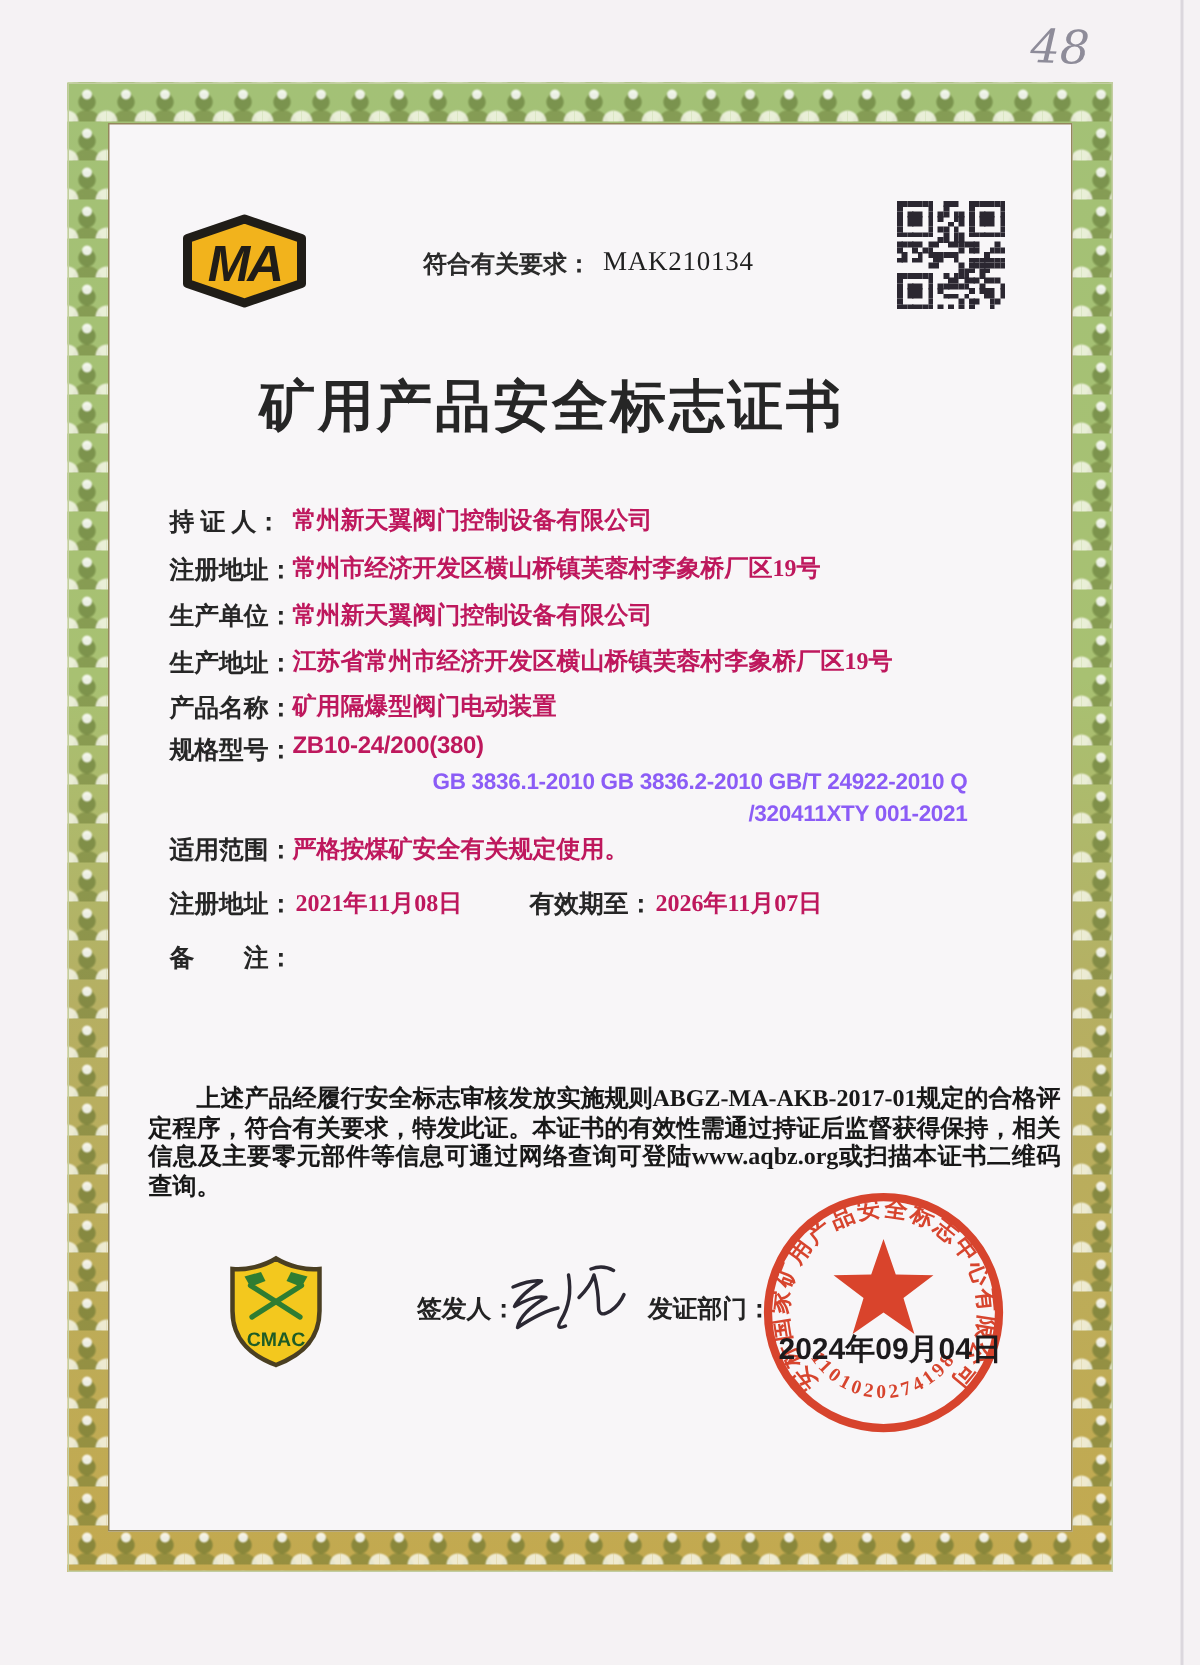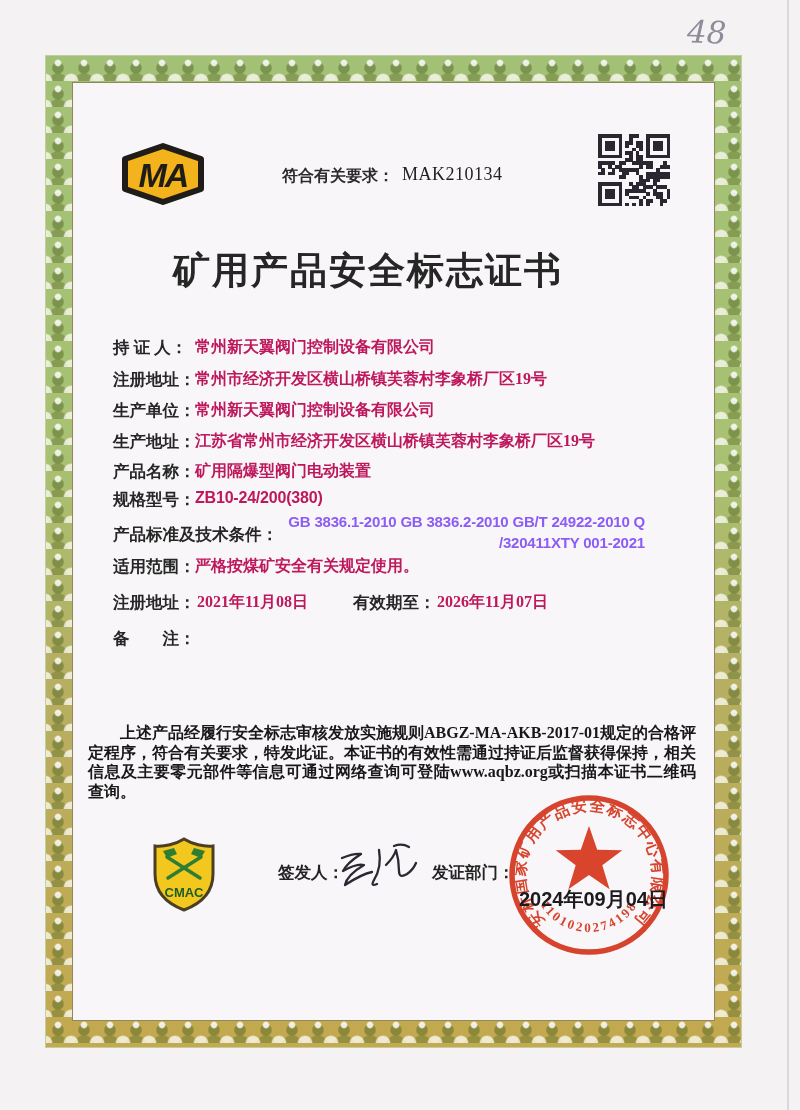--- a/index.html
+++ b/index.html
@@ -32,21 +32,21 @@
         font-size:37px;font-weight:900;color:#262626;letter-spacing:2px;
         font-family:"Liberation Sans","DejaVu Sans",sans-serif;z-index:2;}
   
   .flabel{position:absolute;left:113px;font-size:16.5px;font-weight:700;color:#262626;white-space:nowrap;z-index:2;}
   .fvalue{position:absolute;left:195px;font-size:16px;font-weight:700;color:#be185d;white-space:nowrap;z-index:2;}
   .sans{font-family:"Liberation Sans","DejaVu Sans",sans-serif;letter-spacing:-.2px;}
   .fvalue-std{position:absolute;left:275px;top:511px;width:370px;font-size:15px;font-weight:700;color:#8b5cf6;
         line-height:21px;white-space:pre-line;font-family:"Liberation Sans","DejaVu Sans",sans-serif;
         letter-spacing:-.2px;z-index:2;text-align:right;}
   
-  .statement{position:absolute;left:88px;top:723px;width:608px;margin:0;font-size:16px;font-weight:700;
+  .statement{position:absolute;left:99px;top:723px;width:608px;margin:0;font-size:16px;font-weight:700;
         line-height:19.5px;color:#181818;text-align:justify;text-indent:2em;z-index:2;}
   
   .cmac{position:absolute;left:150px;top:836px;z-index:2;}
   .sig-label{position:absolute;font-size:16.5px;font-weight:700;color:#232323;z-index:2;}
   .signature{position:absolute;left:334px;top:838px;z-index:3;}
   .stamp{position:absolute;left:507px;top:793px;width:164px;height:164px;z-index:3;
         mix-blend-mode:multiply;opacity:.94;}
   .stamp-date{position:absolute;left:519px;top:886px;font-size:20px;font-weight:700;color:#1c1a1c;
         font-family:"Liberation Sans","DejaVu Sans",sans-serif;white-space:nowrap;z-index:4;}
 </style>
@@ -314,21 +314,20 @@
 
   <div class="flabel" style="top:431px">生产地址：</div>
   <div class="fvalue" style="top:431px">江苏省常州市经济开发区横山桥镇芙蓉村李象桥厂区19号</div>
 
   <div class="flabel" style="top:461px">产品名称：</div>
   <div class="fvalue" style="top:461px">矿用隔爆型阀门电动装置</div>
 
   <div class="flabel" style="top:489px">规格型号：</div>
   <div class="fvalue sans" style="top:489px">ZB10-24/200(380)</div>
 
-  <div class="flabel" style="top:524px">产品标准及技术条件：</div>
   <div class="fvalue-std">GB 3836.1-2010 GB 3836.2-2010 GB/T 24922-2010 Q
 /320411XTY 001-2021</div>
 
   <div class="flabel" style="top:556px">适用范围：</div>
   <div class="fvalue" style="top:556px">严格按煤矿安全有关规定使用。</div>
 
   <div class="flabel" style="top:592px">注册地址：</div>
   <div class="fvalue" style="top:592px;left:197px">2021年11月08日</div>
   <div class="flabel" style="top:592px;left:353px">有效期至：</div>
   <div class="fvalue" style="top:592px;left:437px">2026年11月07日</div>

